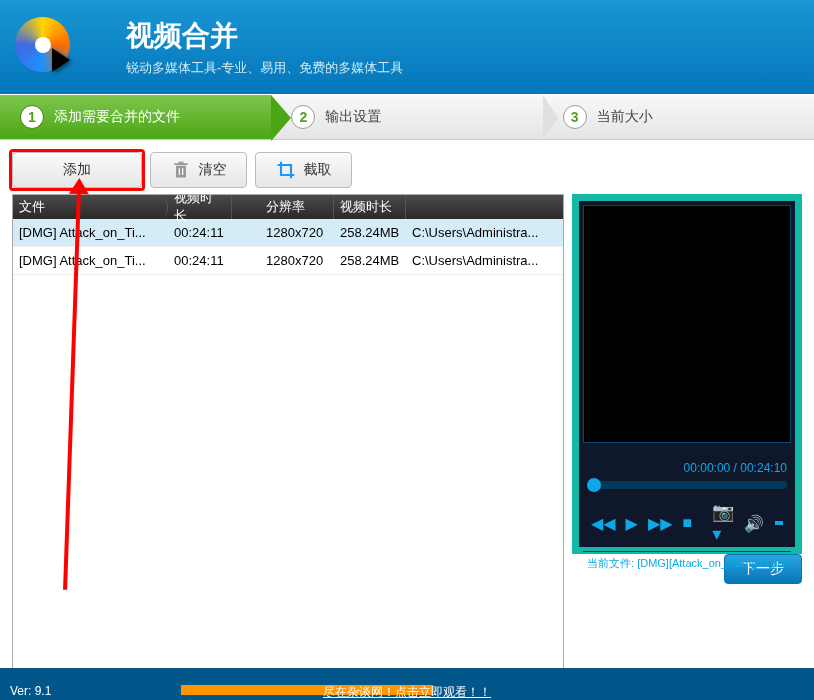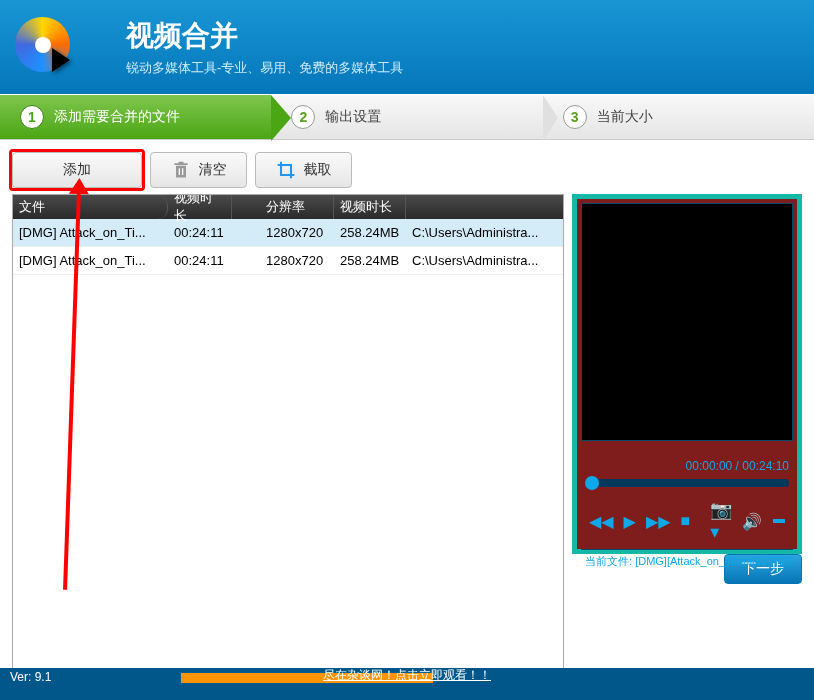--- a/index.html
+++ b/index.html
@@ -44,33 +44,33 @@
 .col-dur { width: 64px; }
 .col-res { width: 74px; margin-left: 28px; }
 .col-size { width: 72px; }
 .col-path { flex: 1; }
 .table-body { font-size: 13px; }
 .row { display: flex; padding: 6px 0; border-bottom: 1px solid #eee; }
 .row.selected { background: #d4ecf7; }
 .row > div { padding: 0 6px; overflow: hidden; text-overflow: ellipsis; white-space: nowrap; }
 
 .preview-panel { width: 230px; }
-.preview-box { border: 5px solid #14b8a6; background: #7f1d1d; height: 360px; padding: 4px; position: relative; }
+.preview-box { border: 7px solid #14b8a6; background: #0f172a; height: 360px; padding: 4px; position: relative; }
 .preview-video { width: 100%; height: 238px; background: #000; border: 1px solid #034a6e; }
 .preview-time { text-align: right; color: #0ea8e8; font-size: 12px; margin-top: 18px; padding-right: 4px; }
 .preview-slider { height: 8px; background: #01395a; border-radius: 4px; margin: 6px 4px; position: relative; }
 .preview-slider-thumb { width: 14px; height: 14px; background: #0ea8e8; border-radius: 50%; position: absolute; top: -3px; left: 0; }
 .preview-controls { display: flex; align-items: center; gap: 10px; padding: 6px 8px; color: #0ea8e8; }
 .preview-controls span { cursor: pointer; font-size: 16px; }
 .preview-file { color: #0ea8e8; font-size: 11px; padding: 4px; border-top: 1px solid #034a6e; white-space: nowrap; overflow: hidden; }
 
 .next-btn { width: 78px; height: 30px; background: linear-gradient(to bottom, #2aa5e0, #0775b5); color: #fff; border: 1px solid #0775b5; border-radius: 4px; font-size: 14px; cursor: pointer; float: right; }
 
 
-.footer { position: absolute; bottom: 0; left: 0; right: 0; height: 24px; background: #01578a; color: #fff; font-size: 12px; display: flex; align-items: flex-end; padding: 16px 10px; }
+.footer { position: absolute; bottom: 0; left: 0; right: 0; height: 24px; background: #01578a; color: #fff; font-size: 12px; display: flex; align-items: flex-start; padding: 16px 10px; }
 .footer-center { position: absolute; left: 50%; transform: translateX(-50%); text-decoration: underline; }
 .footer-progress { position: absolute; left: 180px; right: 380px; height: 12px; background: #013a5c; border: 1px solid #025a8e; }
 .footer-progress-fill { width: 100%; height: 100%; background: #ff9500; }
 
 
 .arrow { position: absolute; top: 190px; left: 77px; width: 4px; height: 400px; background: #ff0000; transform: rotate(2deg); transform-origin: top; z-index: 100; pointer-events: none; }
 .arrow::before { content: ''; position: absolute; top: -12px; left: -8px; width: 0; height: 0; border-left: 10px solid transparent; border-right: 10px solid transparent; border-bottom: 16px solid #ff0000; }
 </style>
 </head>
 <body>

